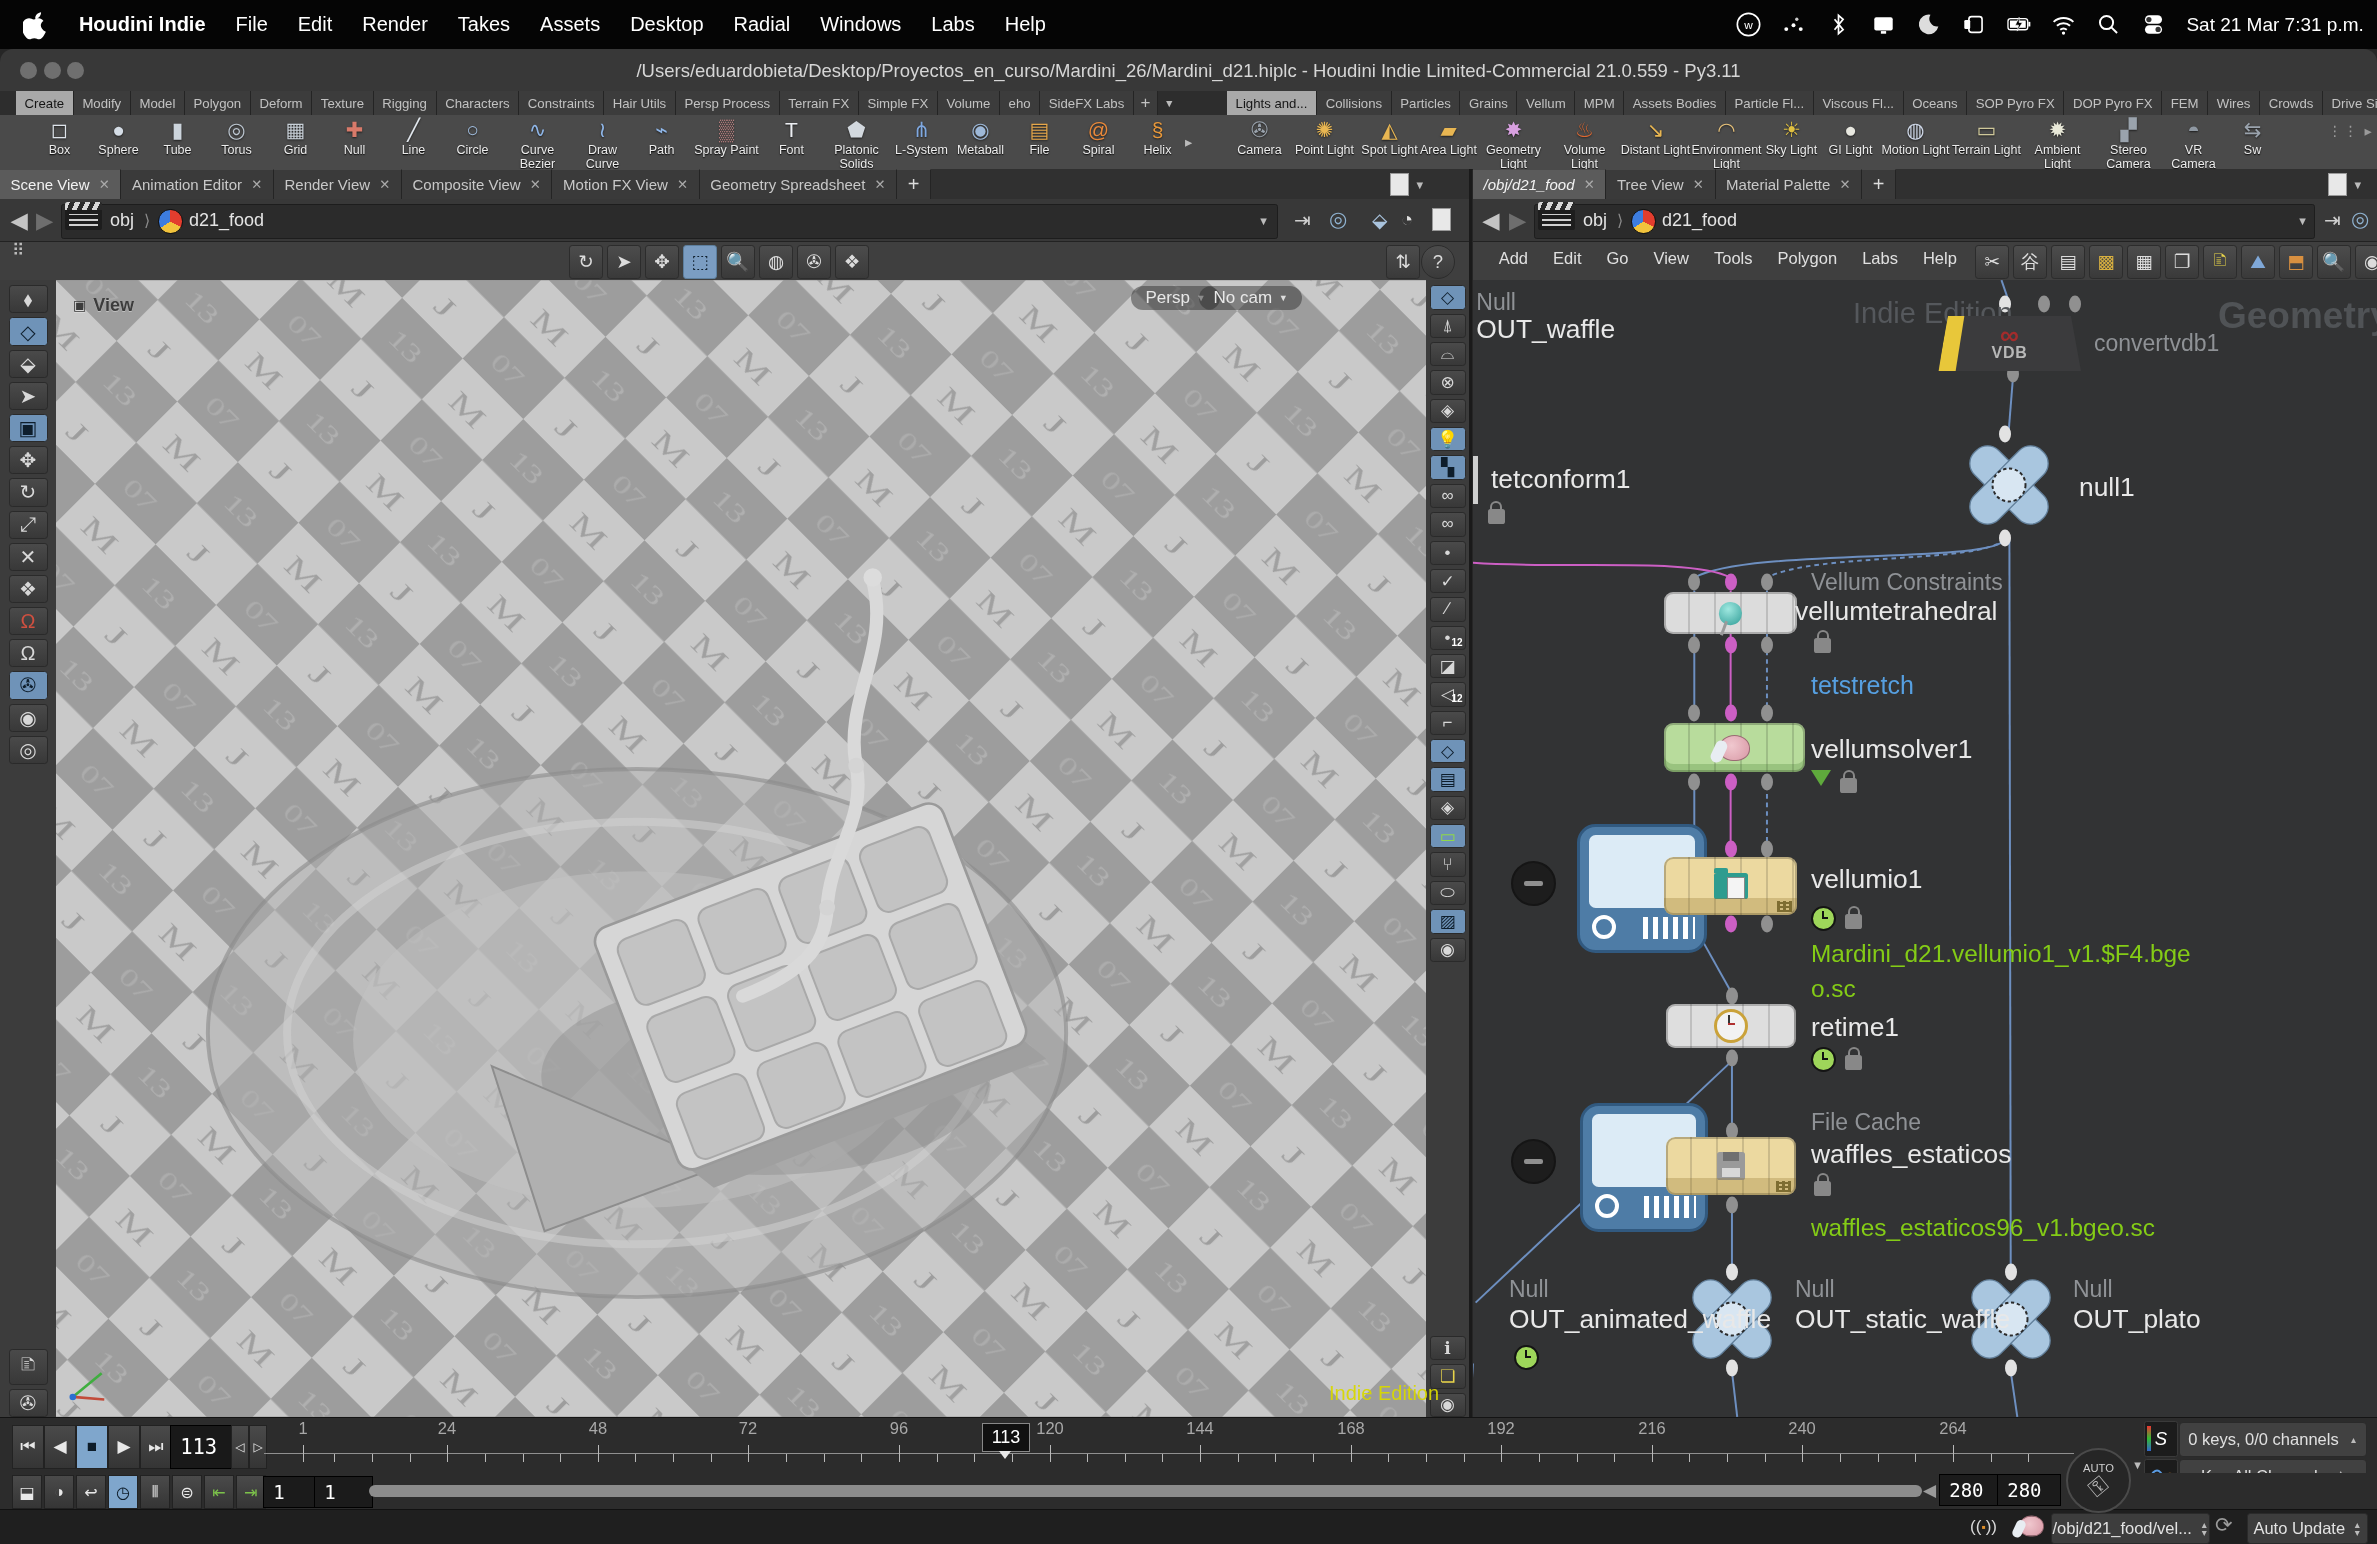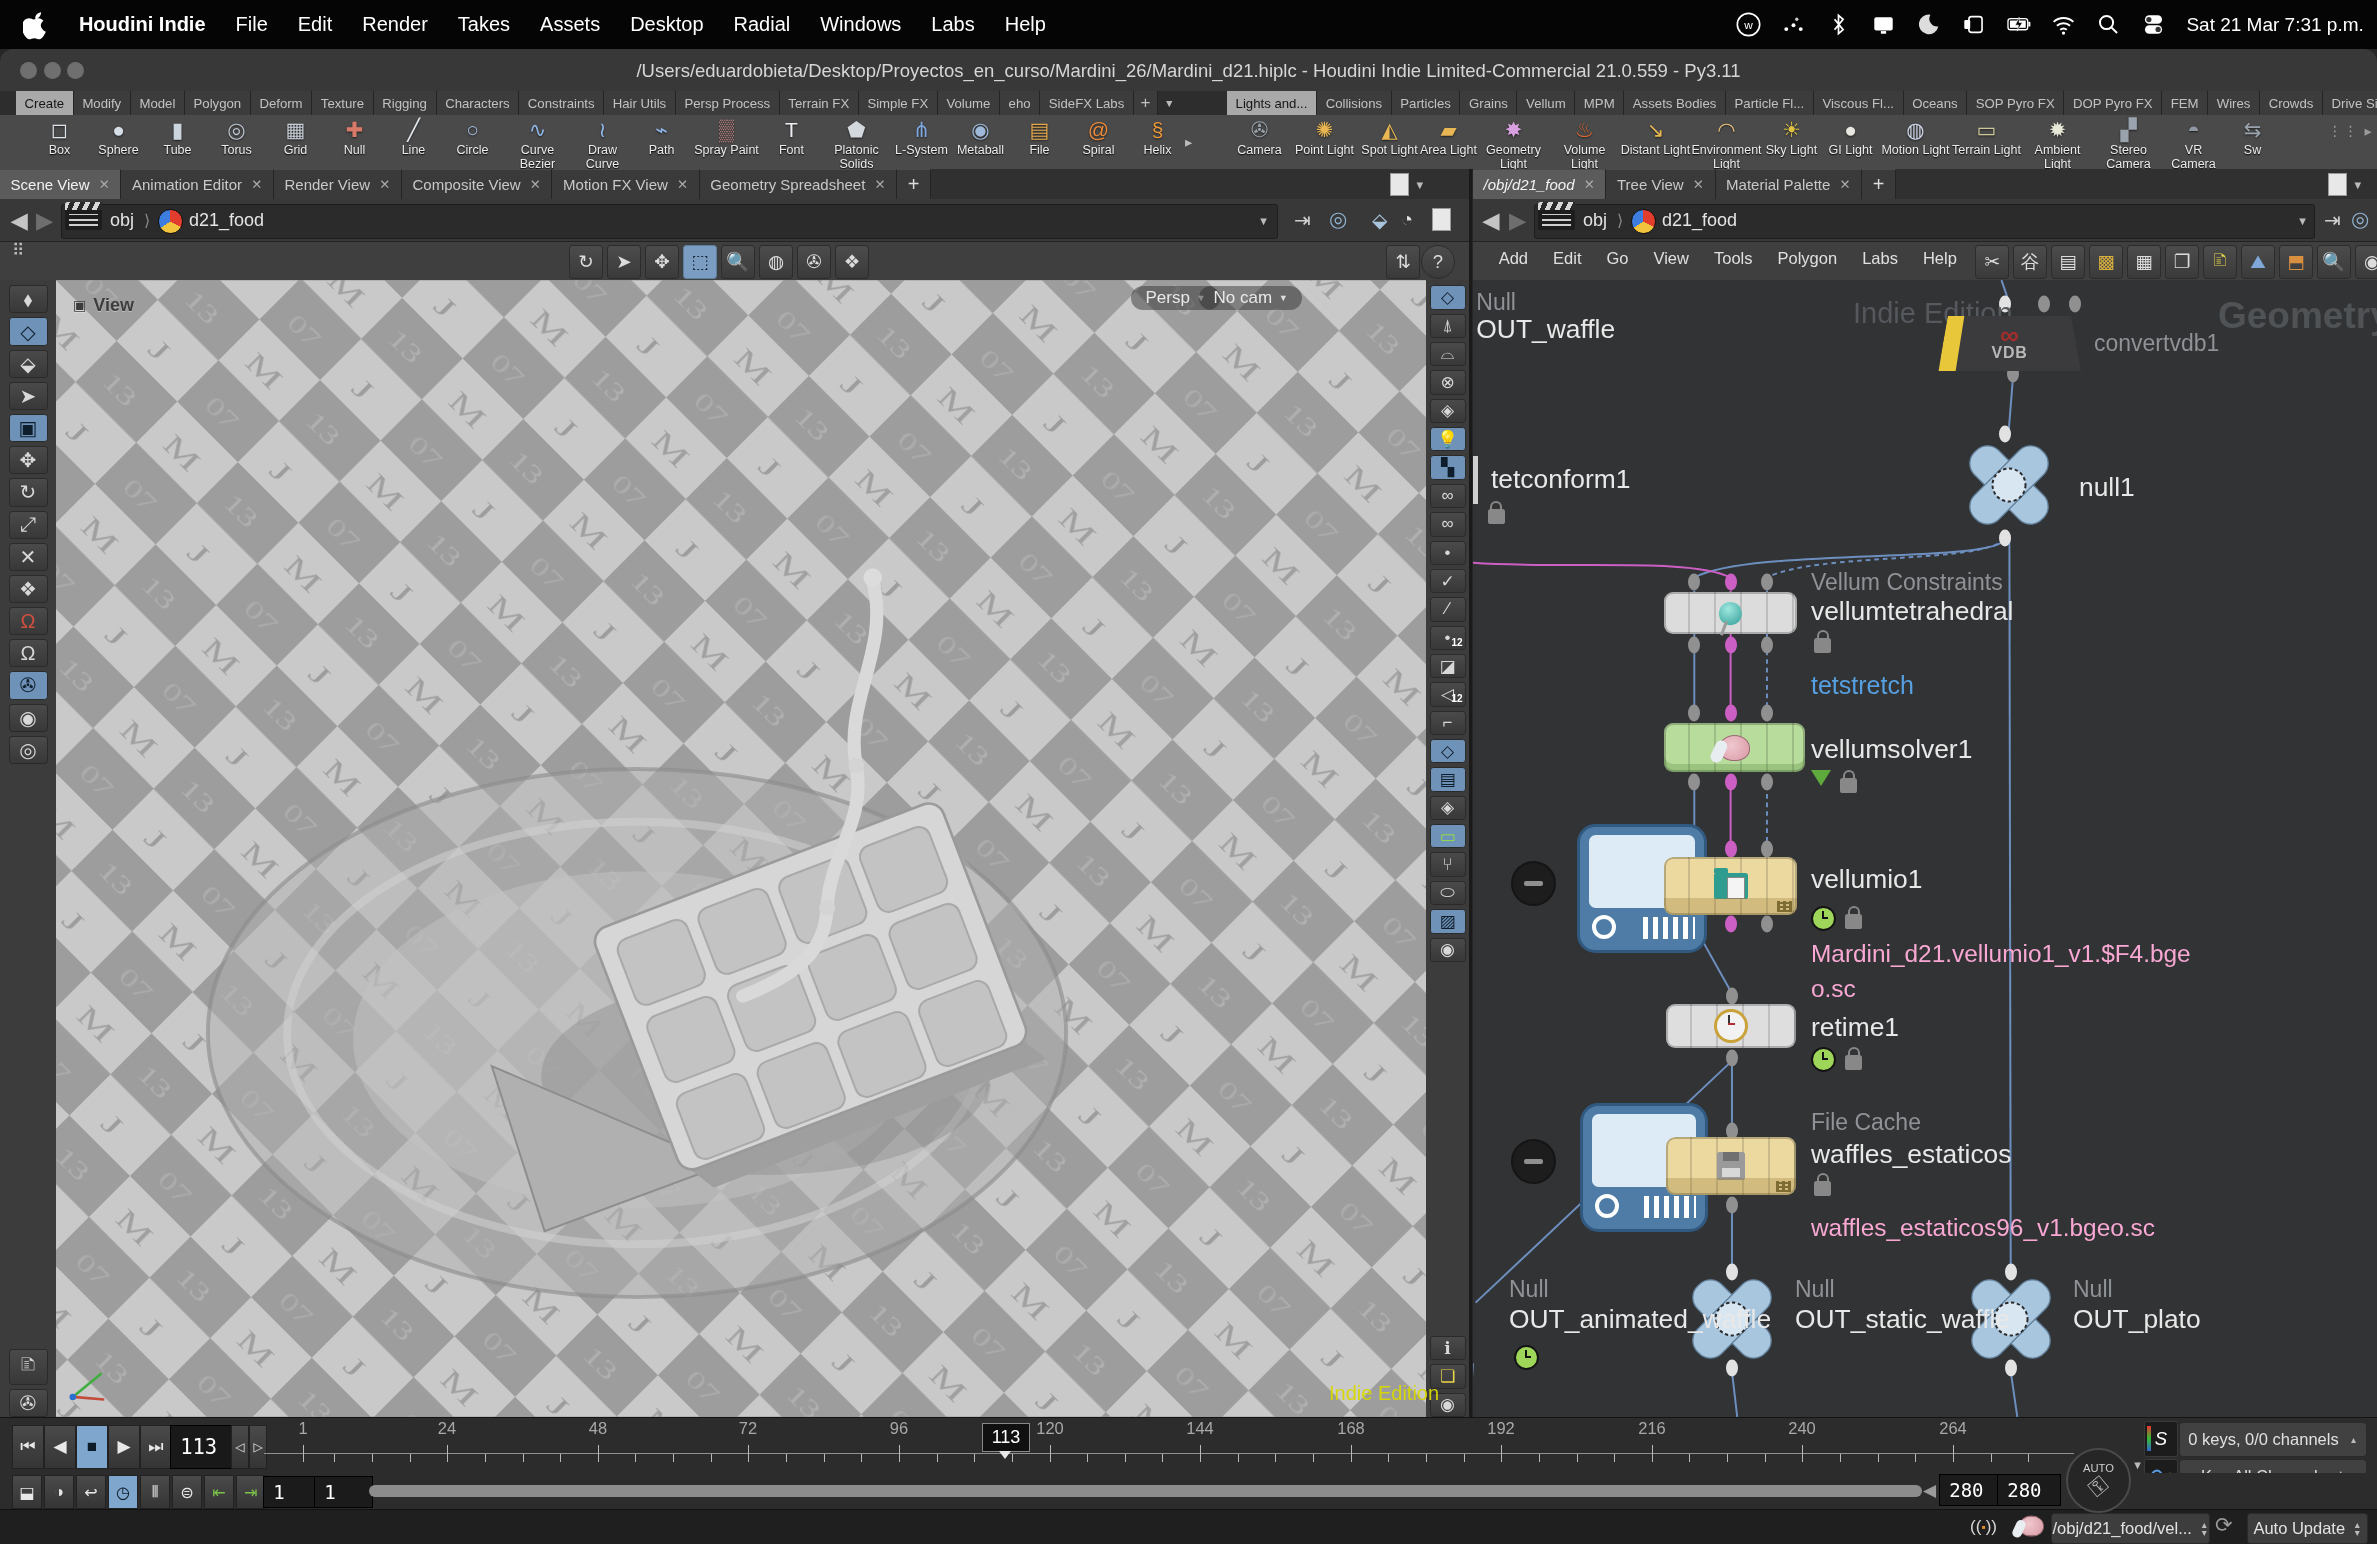--- a/index.html
+++ b/index.html
@@ -67,21 +67,21 @@
   .vp-label{font-size:18px;color:#3c3c3c;display:flex;gap:6.6px;align-items:center;font-weight:bold;text-shadow:0 0.7px 0 rgba(255,255,255,.35);}
   .pill{height:24px;padding:0 14.5px;border-radius:13.2px;background:rgba(40,40,40,.45);color:#e8e8e8;font-size:17px;display:flex;align-items:center;gap:6.6px;}
   .pill .dd{font-size:9.2px;color:#ddd;}
   .wm-indie{font-size:20px;color:#d8d800;opacity:.95;}
   
   .net{left:1473px;top:280px;width:905px;height:1137px;background:#323334;overflow:hidden;}
   .netdivider{left:1469px;top:169px;width:3.3px;height:1248px;background:#1a1a1a;}
   .nlabel{position:absolute;white-space:nowrap;}
   .ntype{font-size:23px;color:#8f9296;}
   .nname{font-size:26.4px;color:#e8e8e8;}
-  .nfile{font-size:24.4px;color:#f9a8d4;}
+  .nfile{font-size:24.4px;color:#84cc16;}
   .nlink{font-size:25px;color:#569fe0;}
   .wm-ed{font-size:29px;color:#55585c;}
   .wm-geo{font-size:37px;font-weight:bold;color:#505356;}
   .node-rect{position:absolute;border-radius:9.2px;display:flex;align-items:center;justify-content:center;box-shadow:inset 0 0 0 2px rgba(0,0,0,.22);}
   .seams{background-image:repeating-linear-gradient(90deg,transparent 0 24px,rgba(0,0,0,.14) 24px 26px);}
   .vdbnode{position:absolute;background:#3b3b3d;clip-path:polygon(7% 0,93% 0,100% 100%,0 100%);display:flex;align-items:center;justify-content:center;}
   .vdbstripe{position:absolute;left:5.3px;top:0;bottom:0;width:17px;background:#e8c73a;transform:skewX(-9deg);}
   .vdblogo{color:#a32c2c;font-size:26.4px;line-height:17px;text-align:center;font-weight:bold;}
   .vdblogo span{display:block;font-size:16px;letter-spacing:0.7px;color:#b8b8b8;}
   .cachebg{position:absolute;background:#4e7ca6;border-radius:18.5px;border:3.3px solid #31597f;}
@@ -764,21 +764,21 @@
     <div class="abs" style="left:0;top:176px;width:4.6px;height:48px;background:#cfcfcf;"></div>
     <div class="nlabel nname" style="left:18px;top:184px;">tetconform1</div>
     <div class="badge-row" style="left:14.5px;top:221px;">
         <div class="b-lock"></div>
       </div>
 
     <div class="node-rect seams" style="left:191px;top:312px;width:133px;height:42px;background-color:#dcdcdc;">
       <div class="ic-pin"></div>
     </div>
     <div class="nlabel ntype" style="left:338px;top:289px;">Vellum Constraints</div>
-    <div class="nlabel nname" style="left:338px;top:316px;text-align:right;">vellumtetrahedral</div>
+    <div class="nlabel nname" style="left:322px;top:316px;text-align:right;">vellumtetrahedral</div>
     <div class="badge-row" style="left:341px;top:350px;">
         <div class="b-lock"></div>
       </div>
 
     <div class="nlabel nlink" style="left:338px;top:391px;">tetstretch</div>
 
     <div class="node-rect seams" style="left:191px;top:443px;width:141px;height:49px;background-color:#b8dc9c;box-shadow:inset 0 -8px 0 rgba(60,120,40,.25),inset 0 0 0 2px rgba(0,0,0,.22);">
       <div class="ic-brain"></div>
     </div>
     <div class="nlabel nname" style="left:338px;top:454px;">vellumsolver1</div>

